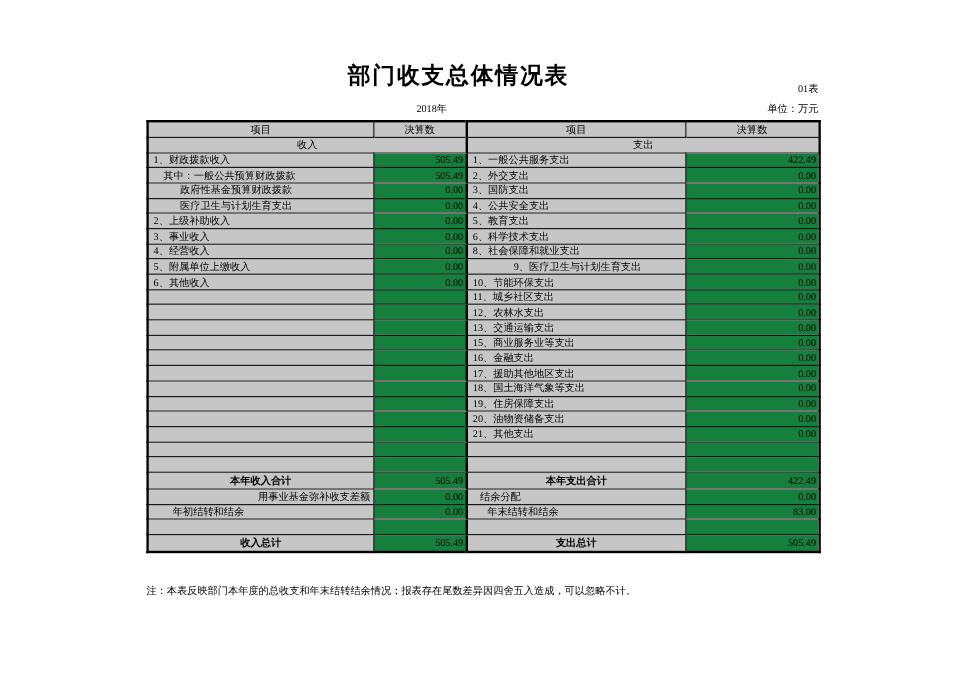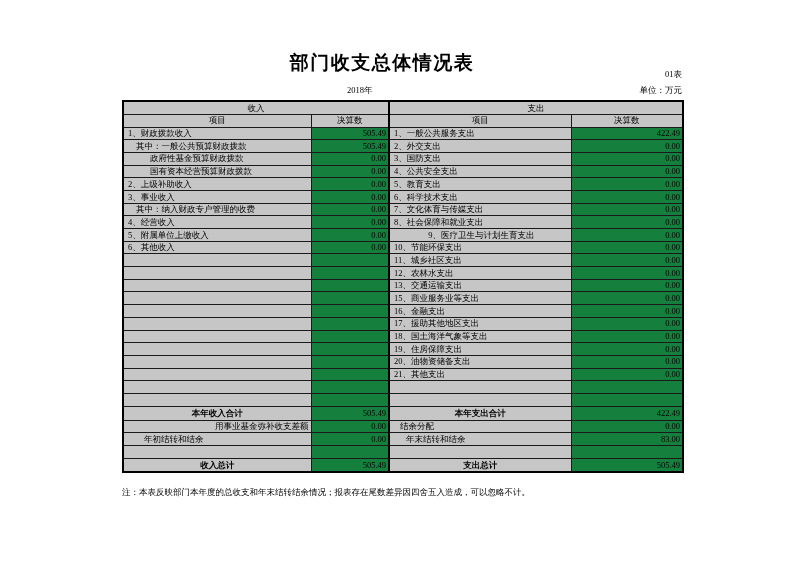--- a/index.html
+++ b/index.html
@@ -51,29 +51,29 @@
 
   <table class="budget">
     <colgroup>
       <col style="width:188px">
         <col style="width:78px">
         <col style="width:182px">
         <col style="width:112px">
     </colgroup>
     <thead>
       <tr>
-        <td colspan="2" class="g c">收入</td>
-        <td colspan="2" class="g c div-l">支出</td>
-      </tr>
-      <tr>
         <td class="g c">项目</td>
         <td class="g c">决算数</td>
         <td class="g c div-l">项目</td>
         <td class="g c">决算数</td>
       </tr>
+      <tr>
+        <td colspan="2" class="g c">收入</td>
+        <td colspan="2" class="g c div-l">支出</td>
+      </tr>
     </thead>
     <tbody id="rows">
         <tr>
           <td class="g" style="padding-left: 4px;">1、财政拨款收入</td>
           <td class="num">505.49</td>
           <td class="g div-l" style="padding-left: 4px;">1、一般公共服务支出</td>
           <td class="num">422.49</td>
         </tr>
         <tr>
           <td class="g" style="padding-left: 12px;">其中：一般公共预算财政拨款</td>
@@ -81,41 +81,35 @@
           <td class="g div-l" style="padding-left: 4px;">2、外交支出</td>
           <td class="num">0.00</td>
         </tr>
         <tr>
           <td class="g" style="padding-left: 26px;">政府性基金预算财政拨款</td>
           <td class="num">0.00</td>
           <td class="g div-l" style="padding-left: 4px;">3、国防支出</td>
           <td class="num">0.00</td>
         </tr>
         <tr>
-          <td class="g" style="padding-left: 26px;">国有资本经营预算财政拨款</td>
+          <td class="g" style="padding-left: 26px;">医疗卫生与计划生育支出</td>
           <td class="num">0.00</td>
           <td class="g div-l" style="padding-left: 4px;">4、公共安全支出</td>
           <td class="num">0.00</td>
         </tr>
         <tr>
           <td class="g" style="padding-left: 4px;">2、上级补助收入</td>
           <td class="num">0.00</td>
           <td class="g div-l" style="padding-left: 4px;">5、教育支出</td>
           <td class="num">0.00</td>
         </tr>
         <tr>
           <td class="g" style="padding-left: 4px;">3、事业收入</td>
           <td class="num">0.00</td>
           <td class="g div-l" style="padding-left: 4px;">6、科学技术支出</td>
-          <td class="num">0.00</td>
-        </tr>
-        <tr>
-          <td class="g" style="padding-left: 12px;">其中：纳入财政专户管理的收费</td>
-          <td class="num">0.00</td>
-          <td class="g div-l" style="padding-left: 4px;">7、文化体育与传媒支出</td>
           <td class="num">0.00</td>
         </tr>
         <tr>
           <td class="g" style="padding-left: 4px;">4、经营收入</td>
           <td class="num">0.00</td>
           <td class="g div-l" style="padding-left: 4px;">8、社会保障和就业支出</td>
           <td class="num">0.00</td>
         </tr>
         <tr>
           <td class="g" style="padding-left: 4px;">5、附属单位上缴收入</td>

